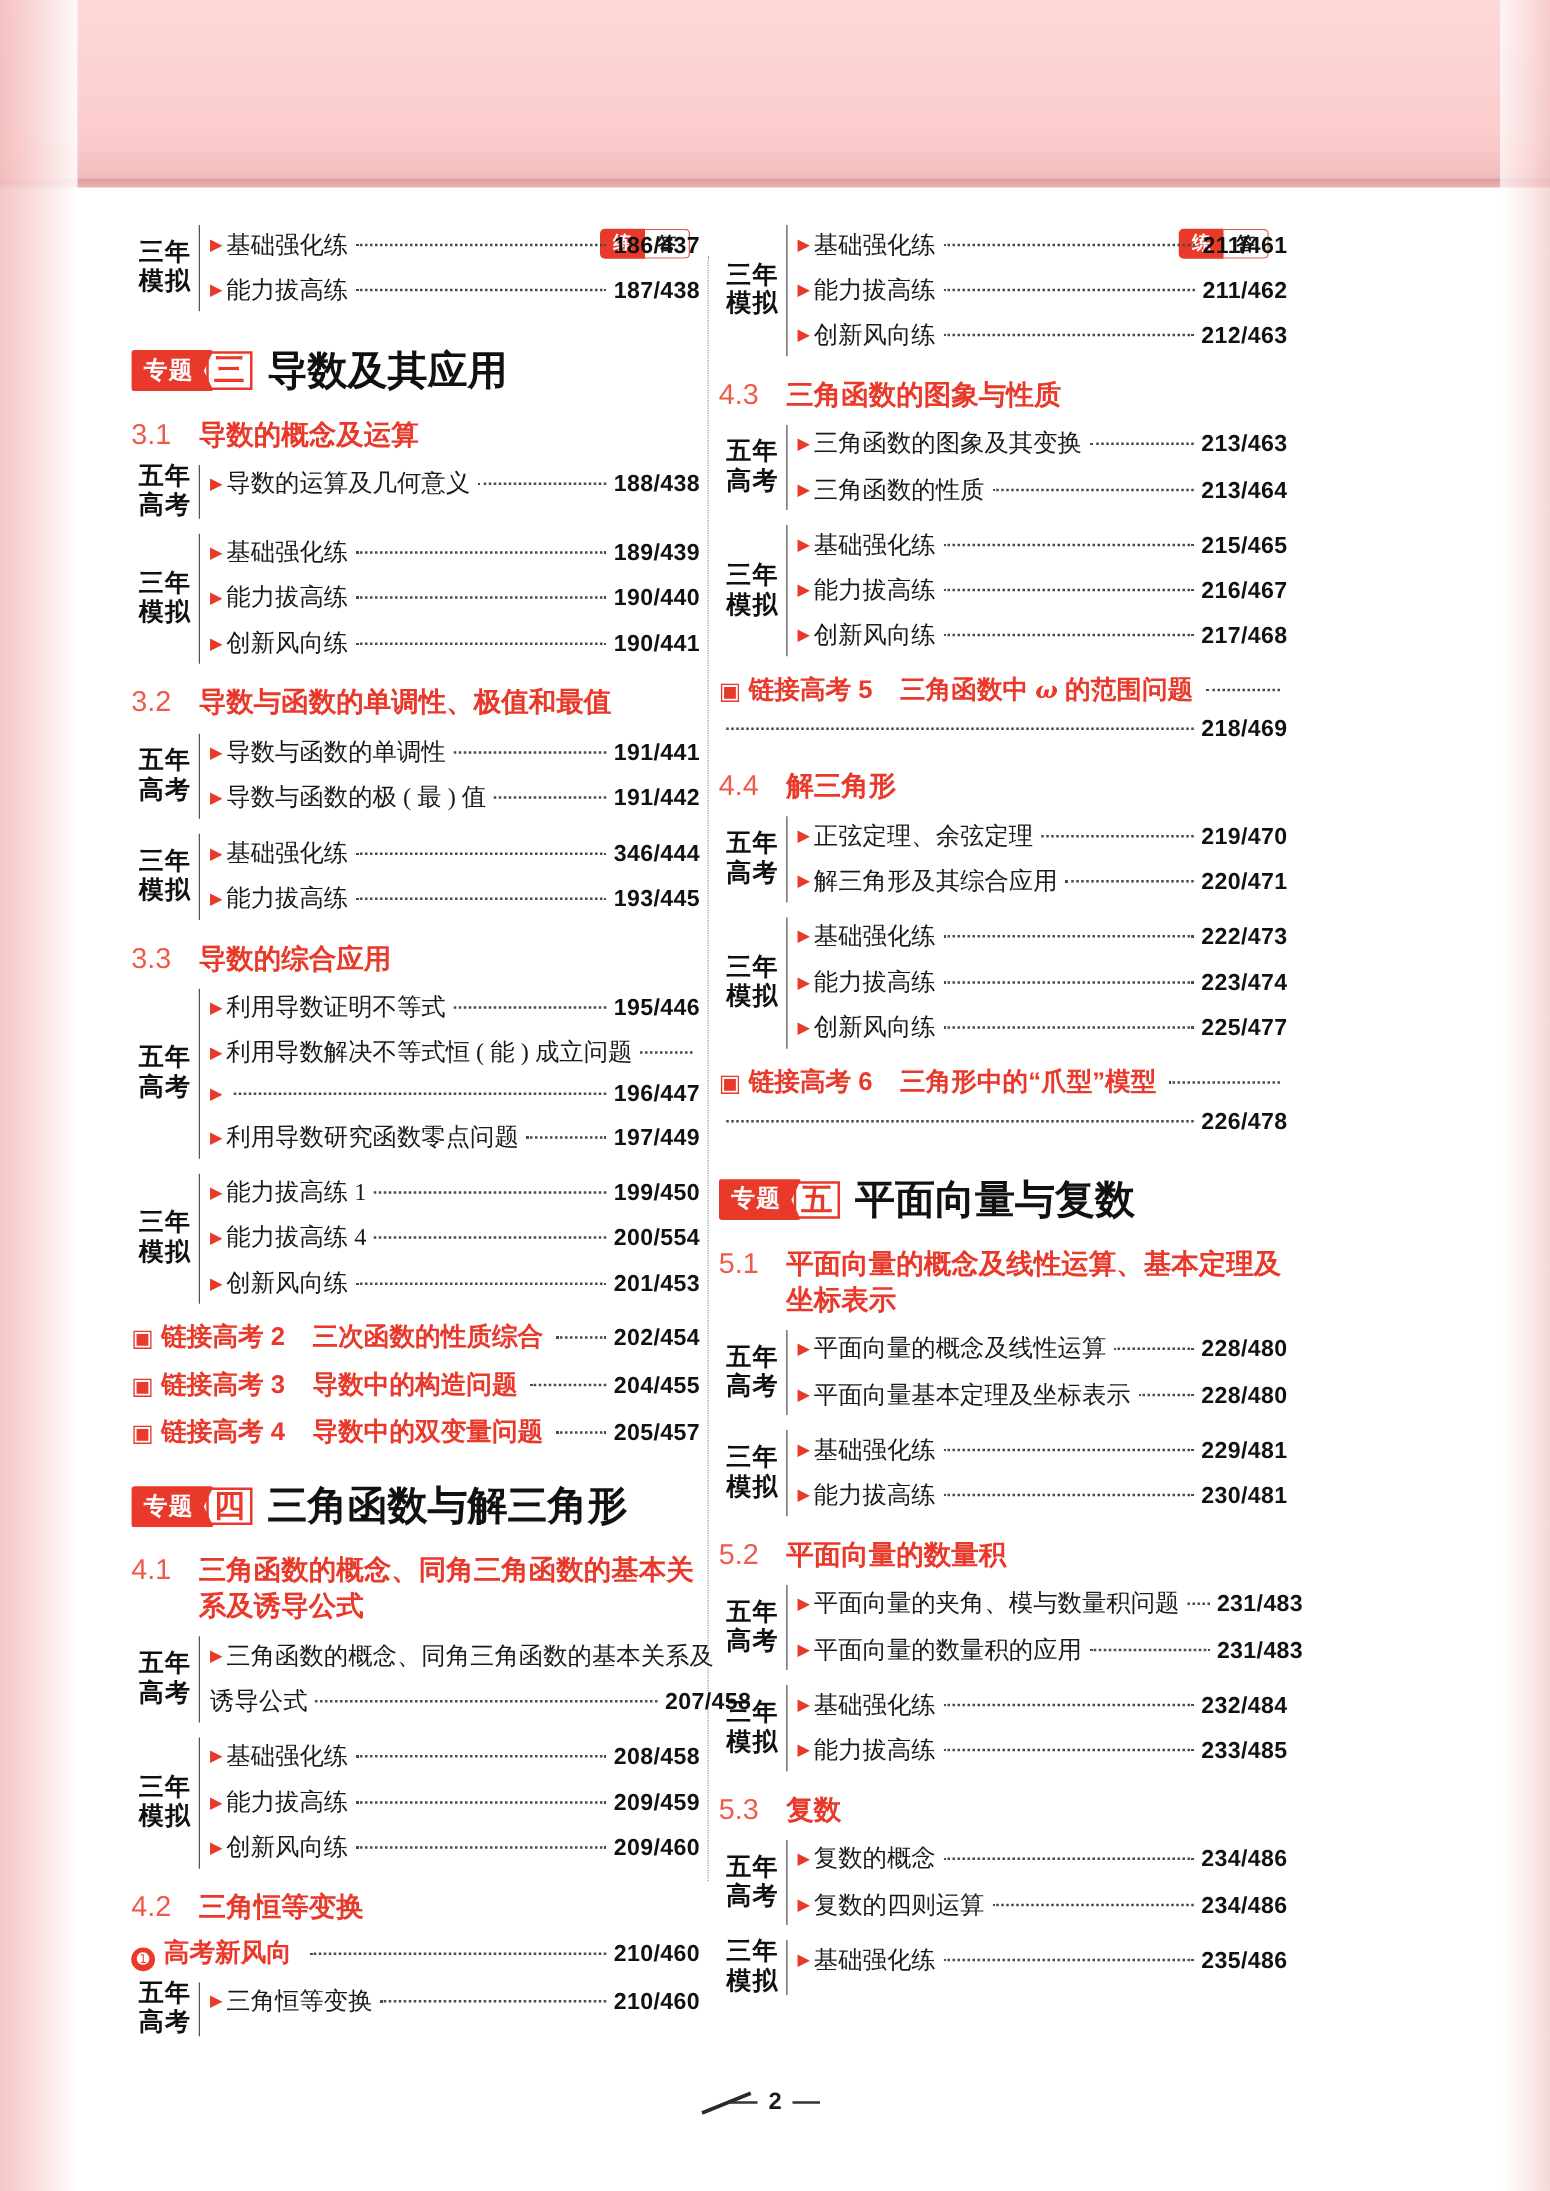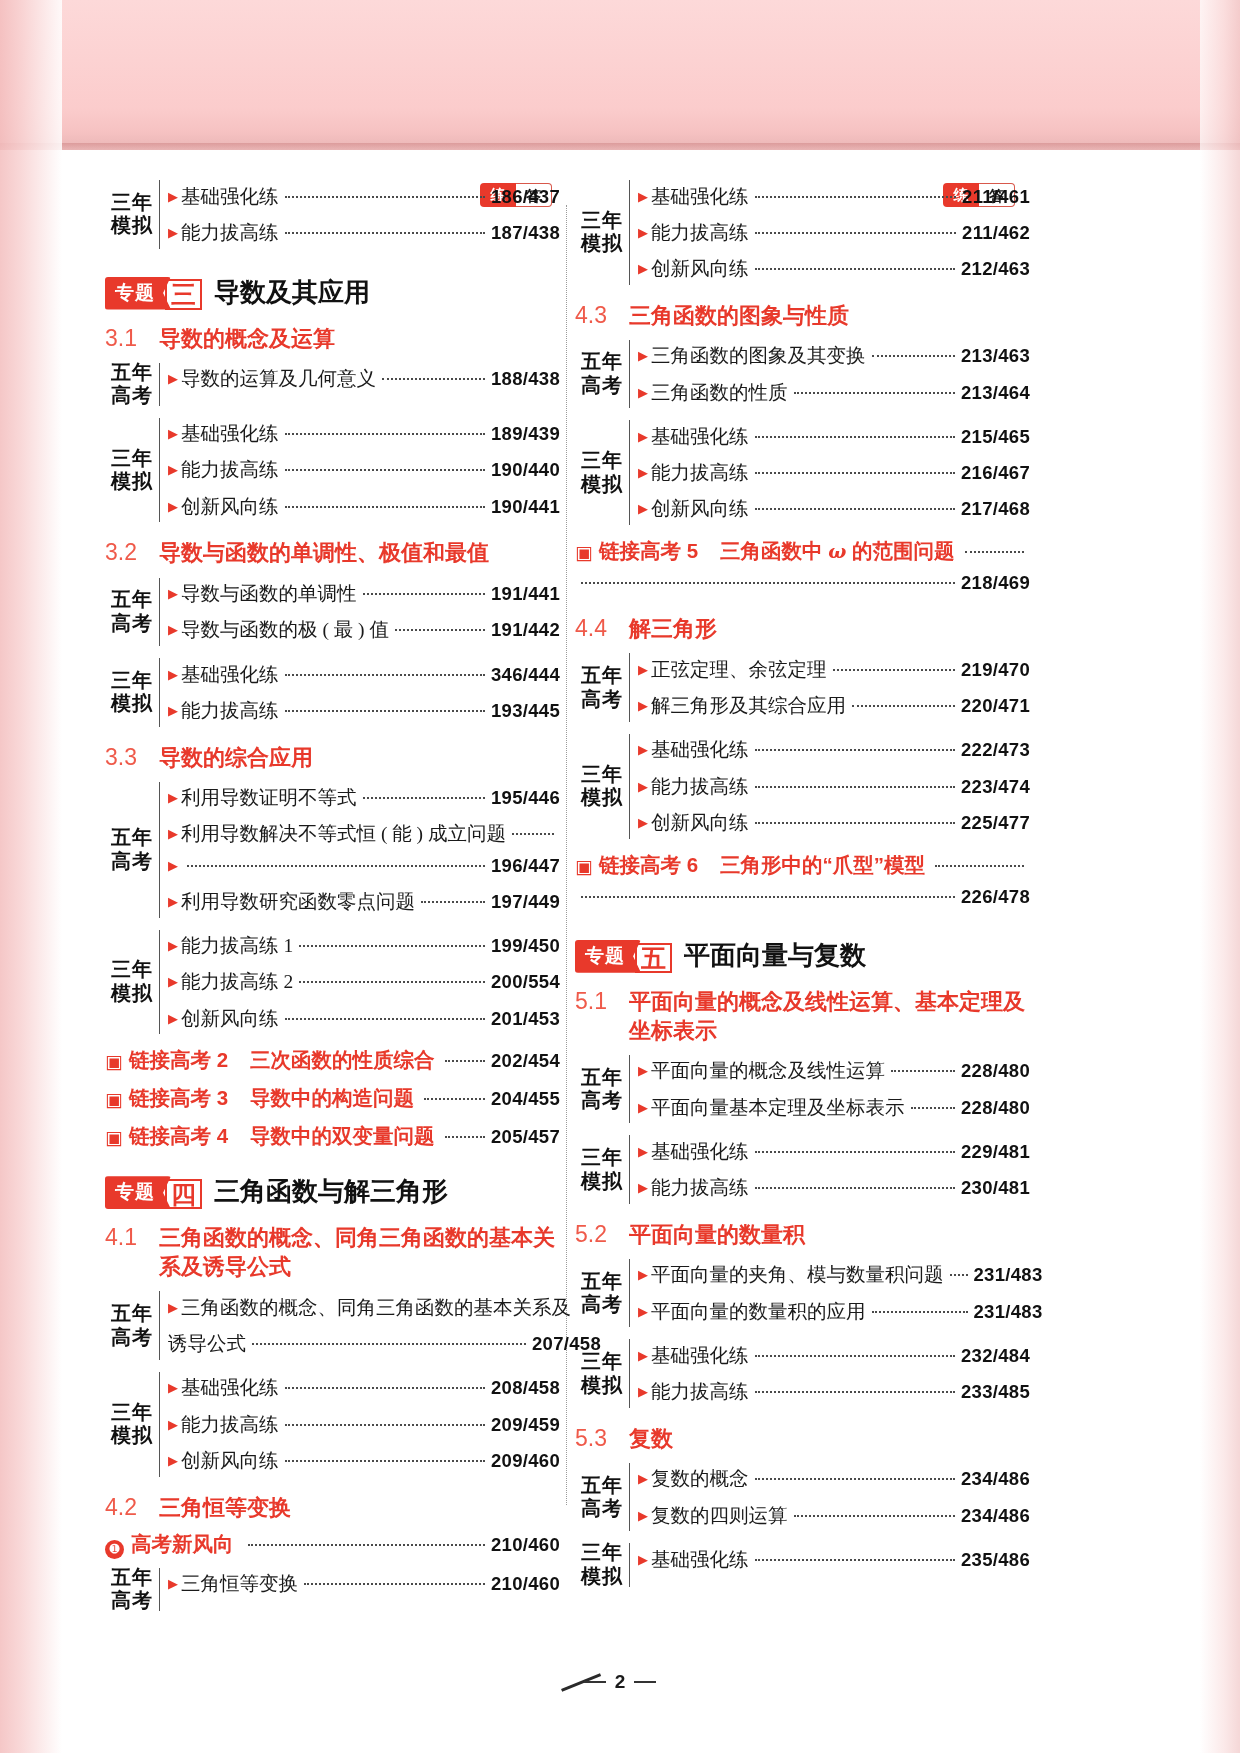--- a/index.html
+++ b/index.html
@@ -56,39 +56,39 @@
     background:#e8392b;color:#ffffff;
     border-radius:4px 0 0 4px;
   }
   .chip-answer{
     background:#ffffff;color:#1a1a1a;
     border:1.3px solid #d8584b;border-left:none;
     border-radius:0 4px 4px 0;
   }
   
   .theme{
-    display:flex;align-items:flex-end;margin:24px 0 12px 0;
+    display:flex;align-items:center;margin:24px 0 12px 0;
   }
   .theme-badge{
     position:relative;display:inline-block;
     background:#e8392b;color:#ffffff;
     font-family:"Liberation Sans","DejaVu Sans",sans-serif;
     font-size:19px;font-weight:bold;letter-spacing:1px;
     padding:3px 16px 4px 10px;
     border-radius:3px;
     clip-path:polygon(0 0,100% 0,88% 50%,100% 100%,0 100%);
   }
   .theme-num{
     color:#e8392b;font-size:25px;font-weight:bold;
     font-family:"Liberation Sans","DejaVu Sans",sans-serif;
     margin-left:-6px;
     border:2.5px solid #e8392b;padding:0 4px;line-height:1.05;
   }
   .theme-title{
-    color:#111111;font-size:26px;font-weight:bold;margin-left:12px;
+    color:#111111;font-size:32px;font-weight:bold;margin-left:12px;
     font-family:Liberation Sans, sans-serif;
   }
   
   .section{
     display:flex;align-items:baseline;margin:14px 0 6px 0;
     color:#e8392b;
   }
   .section-num{
     font-family:"Liberation Sans","DejaVu Sans",sans-serif;
     font-size:23px;font-weight:normal;color:#ef5a4a;
@@ -377,21 +377,21 @@
         <div class="group-rule"></div>
         <div class="group-items">
           <div class="row">
             <span class="bullet">▶</span>
             <span class="row-text">能力拔高练 1</span>
             <span class="dots"></span>
             <span class="pageno">199/450</span>
           </div>
           <div class="row">
             <span class="bullet">▶</span>
-            <span class="row-text">能力拔高练 2</span>
+            <span class="row-text">能力拔高练 4</span>
             <span class="dots"></span>
             <span class="pageno">200/554</span>
           </div>
           <div class="row">
             <span class="bullet">▶</span>
             <span class="row-text">创新风向练</span>
             <span class="dots"></span>
             <span class="pageno">201/453</span>
           </div>
         </div>

